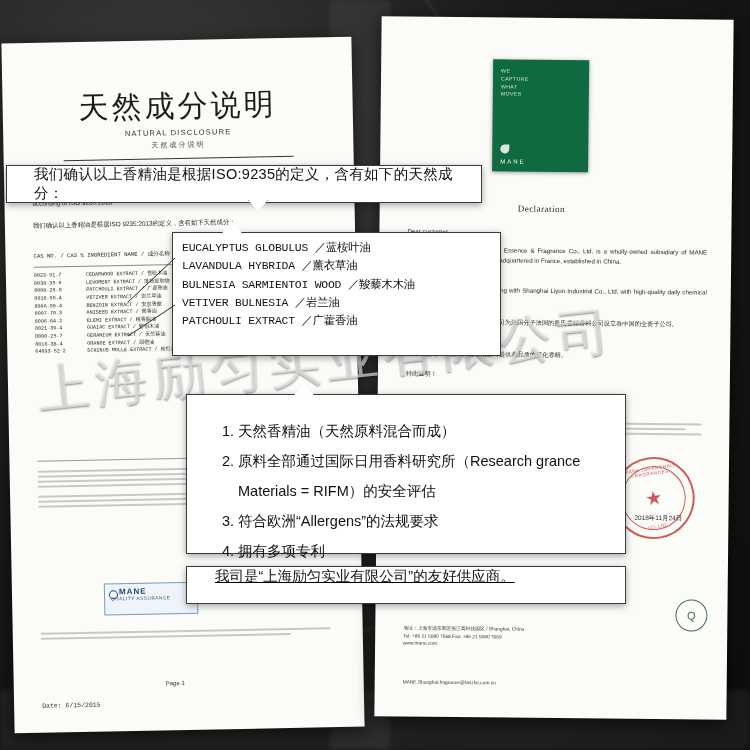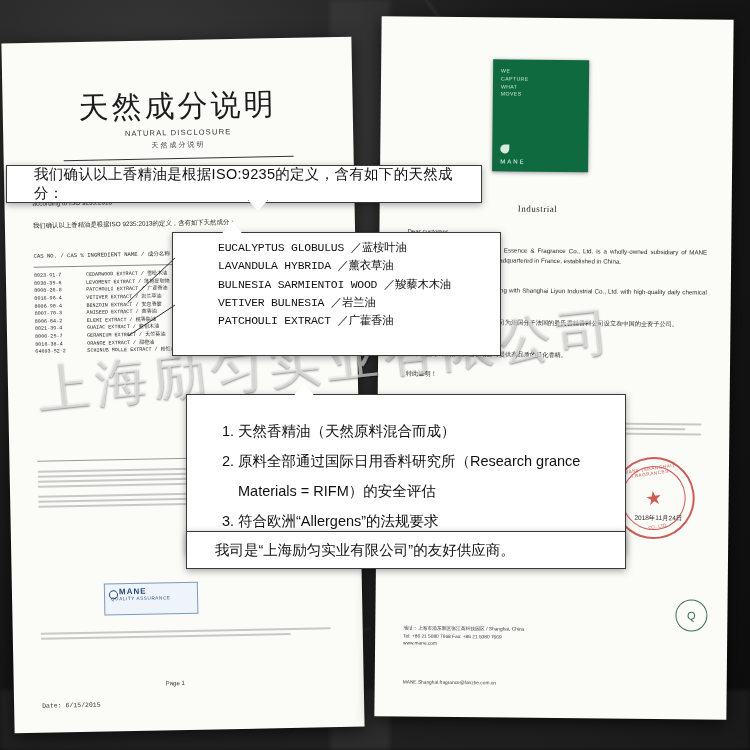--- a/index.html
+++ b/index.html
@@ -76,27 +76,27 @@
   }
 
   
   .callout{position:absolute;background:#fff;border:1px solid #3a3a3a;box-shadow:0 2px 7px rgba(0,0,0,.35);}
   .callout .ctext{color:#111;margin-left:20px;}
 
   #co-top{left:6px;top:165px;width:474px;height:36px;display:flex;align-items:center;}
   #co-top .ctext{font-size:14.5px;padding-left:7px;letter-spacing:.3px;}
 
   #co-list{left:172px;top:232px;width:318px;height:116px;padding:6px 0 0 9px;}
-  #co-list .li{font-size:11.4px;line-height:18.3px;color:#111;white-space:nowrap;font-family:"Liberation Mono", monospace;letter-spacing:-.2px;margin-left:36px;}
+  #co-list .li{font-size:11.4px;line-height:18.3px;color:#111;white-space:nowrap;font-family:"Liberation Mono", monospace;letter-spacing:-.2px;}
 
   #co-points{left:186px;top:394px;width:438px;height:148px;padding:10px 0 0 0;}
   #co-points ol{margin:11px;padding:0 10px 0 40px;list-style:decimal;}
   #co-points li{font-size:14.5px;line-height:30px;color:#111;}
 
-  #co-bottom{left:186px;top:531px;width:438px;height:36px;display:flex;align-items:center;}
+  #co-bottom{left:186px;top:566px;width:438px;height:36px;display:flex;text-decoration:underline;}
   #co-bottom .ctext{font-size:14.5px;padding-left:8px;}
 
   
   .notch{position:absolute;width:18px;height:11px;background:#fff;border-left:1px solid #3a3a3a;border-right:1px solid #3a3a3a;}
   .notch.up{clip-path:polygon(0 100%,50% 0,100% 100%);}
   .notch.down{clip-path:polygon(0 0,50% 100%,100% 0);}
 </style>
 </head>
 <body>
 
@@ -200,21 +200,21 @@
     <div class="sheet-inner">
       <div class="brochure">
         <div class="bl">WE</div>
         <div class="bl" style="padding-top:0">CAPTURE</div>
         <div class="bl" style="padding-top:0">WHAT</div>
         <div class="bl" style="padding-top:0">MOVES</div>
         <div class="leaf"></div>
         <div class="logo">MANE</div>
       </div>
 
-      <div class="r-head" style="left:138px;top:186px;">Industrial</div>
+      <div class="r-head" style="left:138px;top:186px;">Declaration</div>
       <div class="r-para" style="left:28px;top:210px;width:300px;">Dear customer</div>
       <div class="r-para" style="left:28px;top:228px;width:300px;">Our company, MANE (Shanghai) Essence &amp; Fragrance Co., Ltd. is a wholly-owned subsidiary of MANE essence &amp; fragrance Co., Ltd., headquartered in France, established in China.</div>
       <div class="r-para" style="left:28px;top:268px;width:300px;">Our company has been cooperating with Shanghai Liyun Industrial Co., Ltd. with high-quality daily chemical fragrance for a long time.</div>
       <div class="r-para" style="left:28px;top:300px;width:300px;">我司，MANE（上海）香精香料公司为法国分子法国的曼氏香精香料公司设立在中国的全资子公司。</div>
       <div class="r-para" style="left:28px;top:332px;width:300px;">我司一直为上海励匀实业有限公司提供高品质的日化香精。</div>
       <div class="r-para" style="left:28px;top:352px;width:300px;">特此证明！</div>
 
       <div class="blocklines" style="left:28px;top:404px;width:296px;">
         <i style="width:296px"></i>
           <i style="width:280px"></i>

